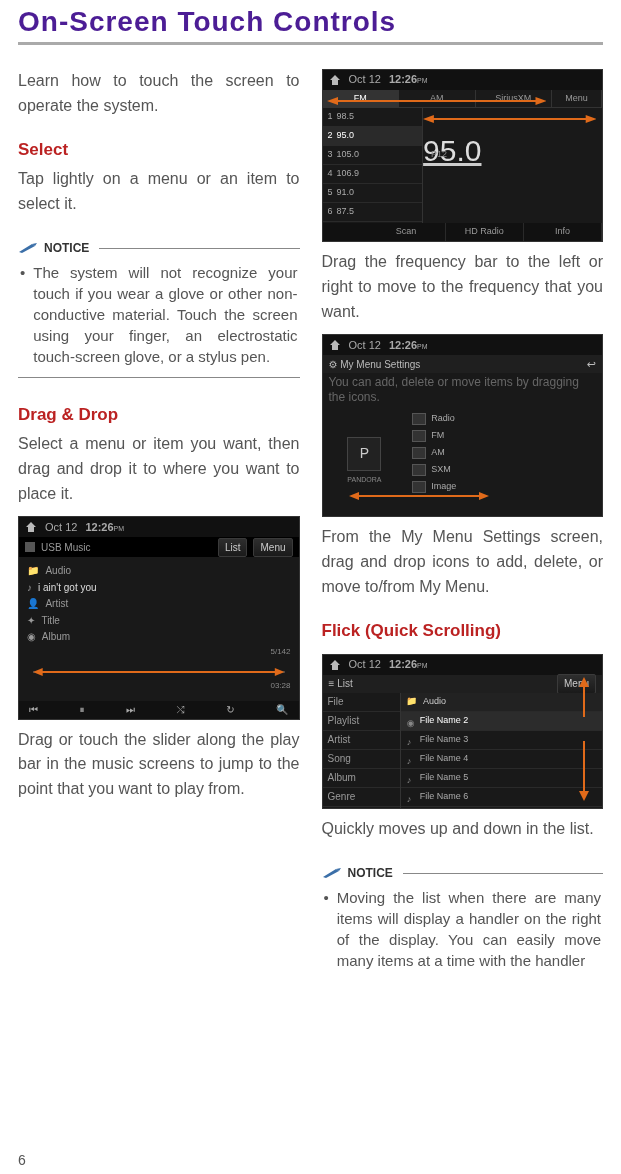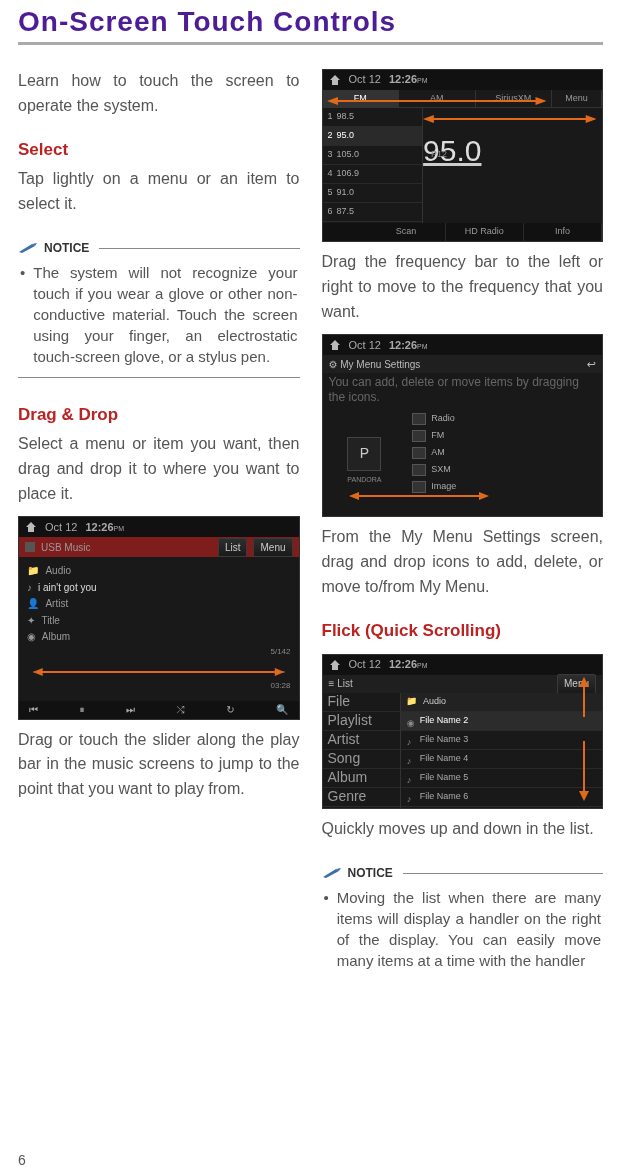--- a/index.html
+++ b/index.html
@@ -106,21 +106,21 @@
     padding: 0 6px;
     gap: 8px;
     color: #aaa;
   }
   .home-ico {
     width: 12px; height: 12px;
     display:inline-block;
   }
   .ss-bar {
     height: 20px;
-    background: #7f1d1d;
+    background: #000000;
     display: flex;
     align-items: center;
     padding: 0 6px;
     gap: 6px;
     color: #999;
     font-size: 10px;
   }
   .btn {
     background: linear-gradient(#2e2e2e,#1a1a1a);
     border: 1px solid #3a3a3a;
@@ -200,21 +200,21 @@
   .mrow .ico{width:14px;height:12px;background:#333;border:1px solid #555;}
   .sub-title-bar{
     background:#1f1f1f; height:18px; display:flex; align-items:center;
     padding:0 6px; font-size:10px; color:#bbb; justify-content:space-between;
   }
   .back-ico{ font-size:11px;}
   .hint{ font-size:12px; color:#666; padding:2px 6px; line-height:1.2;}
   
   .flick-body{ display:flex; height:115px; position:relative;}
   .fl-left{ width:28%; border-right:1px solid #333;}
-  .fl-left div{height:19px;display:flex;align-items:center;padding:0 5px;font-size:14px;color:#999;border-bottom:1px solid #2a2a2a;}
+  .fl-left div{height:19px;display:flex;align-items:center;padding:0 5px;font-size:10px;color:#999;border-bottom:1px solid #2a2a2a;}
   .fl-right{flex:1;}
   .fl-right .frow{height:19px;display:flex;align-items:center;padding:0 6px;font-size:9px;color:#aaa;border-bottom:1px solid #2a2a2a;gap:5px;}
   .fl-right .frow.head{background:#222;color:#ccc;}
   .fl-right .frow.sel{background:#2c2c2c;color:#fff;}
   .note-ico{width:8px;height:8px;display:inline-block;color:#888;}
   .vert-arr{position:absolute;right:12px;width:12px;pointer-events:none;}
   .pagenum{
     position:absolute; bottom:6px; left:18px;
     font-size:14px; color:#555;
   }

